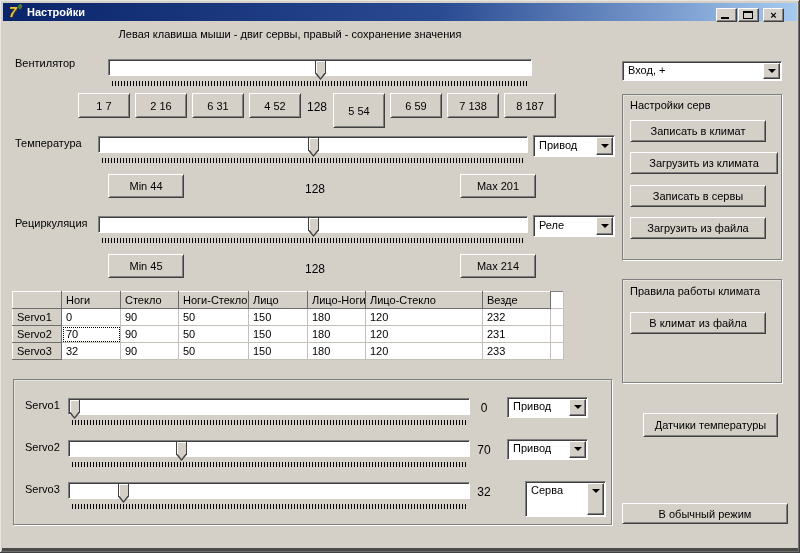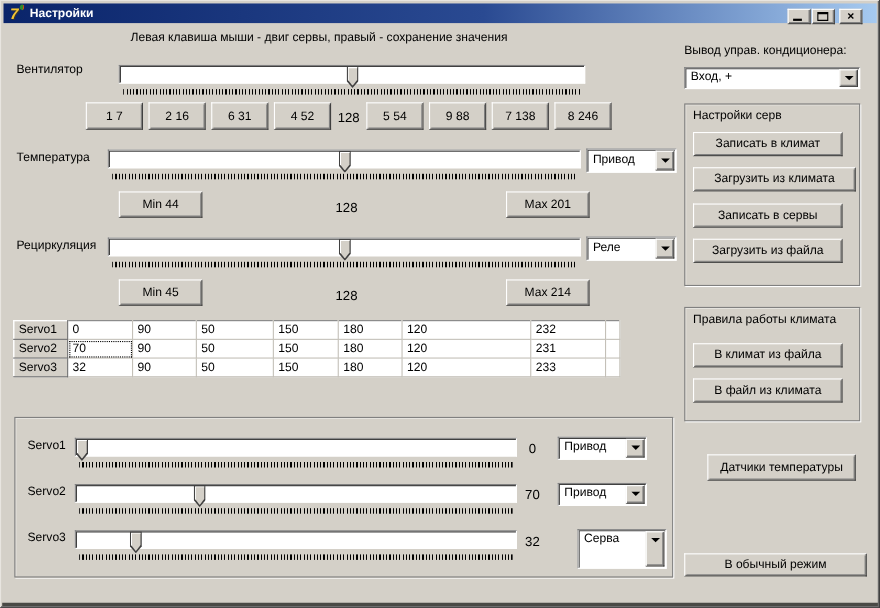--- a/index.html
+++ b/index.html
@@ -101,31 +101,31 @@
   <div class="b3d" style="left:135px;top:93px;width:52px;height:25px">
       <span>2 16</span>
     </div>
   <div class="b3d" style="left:192px;top:93px;width:52px;height:25px">
       <span>6 31</span>
     </div>
   <div class="b3d" style="left:249px;top:93px;width:52px;height:25px">
       <span>4 52</span>
     </div>
   <div class="lbl" style="left:301px;top:100px;width:32px;text-align:center;font-size:12px">128</div>
-  <div class="b3d" style="left:333px;top:93px;width:52px;height:25px">
+  <div class="b3d" style="left:333px;top:93px;width:52px;height:35px">
       <span>5 54</span>
     </div>
   <div class="b3d" style="left:390px;top:93px;width:52px;height:25px">
-      <span>9 88</span>
+      <span>6 59</span>
     </div>
   <div class="b3d" style="left:447px;top:93px;width:52px;height:25px">
       <span>7 138</span>
     </div>
   <div class="b3d" style="left:504px;top:93px;width:52px;height:25px">
-      <span>8 246</span>
+      <span>8 187</span>
     </div>
 
   <div class="lbl" style="left:15px;top:137px">Температура</div>
   <div class="track" style="left:98px;top:136px;width:430px;height:17px"></div>
   <div class="thumb" style="left:308px;top:137px"></div>
   <div class="ticks" style="left:102px;top:158px;width:423px"></div>
   <div class="combo" style="left:533px;top:135px;width:82px">
     <span class="combo-text">Привод</span>
     <span class="combo-btn">
         <span class="arrow-down"></span>
@@ -163,20 +163,31 @@
         <col style="width:59px">
         <col style="width:58px">
         <col style="width:70px">
       <col style="width:59px">
         <col style="width:58px">
         <col style="width:117px">
         <col style="width:68px">
         <col style="width:13px">
     </colgroup>
     <tbody>
+        <tr>
+      <td class="fixed"></td>
+      <td class="fixed">Ноги</td>
+      <td class="fixed">Стекло</td>
+      <td class="fixed">Ноги-Стекло</td>
+      <td class="fixed">Лицо</td>
+      <td class="fixed">Лицо-Ноги</td>
+      <td class="fixed">Лицо-Стекло</td>
+      <td class="fixed">Везде</td>
+      <td class="cell"></td>
+    </tr>
     <tr>
       <td class="fixed">Servo1</td>
       <td class="cell">0</td>
       <td class="cell">90</td>
       <td class="cell">50</td>
       <td class="cell">150</td>
       <td class="cell">180</td>
       <td class="cell">120</td>
       <td class="cell">232</td>
       <td class="cell"></td>
@@ -237,21 +248,20 @@
   <div class="thumb" style="left:118px;top:483px"></div>
   <div class="ticks" style="left:72px;top:504px;width:394px"></div>
   <div class="lbl" style="left:470px;top:485px;width:28px;text-align:center;font-size:12px">32</div>
   <div class="combo" style="left:525px;top:481px;width:81px;height:36px">
     <span class="combo-text" style="top:2px">Серва</span>
     <span class="combo-btn">
         <span class="arrow-down" style="top:5px"></span>
       </span>
   </div>
 
-  <div class="lbl" style="left:622px;top:40px">Вывод управ. кондиционера:</div>
   <div class="combo" style="left:622px;top:61px;width:160px;height:20px">
     <span class="combo-text" style="top:2px">Вход, +</span>
     <span class="combo-btn">
         <span class="arrow-down" style="top:5px"></span>
       </span>
   </div>
 
   <div class="etched" style="left:622px;top:94px;width:160px;height:166px"></div>
   <div class="lbl" style="left:630px;top:99px">Настройки серв</div>
   <div class="b3d" style="left:630px;top:120px;width:136px;height:22px">
@@ -265,23 +275,20 @@
     </div>
   <div class="b3d" style="left:630px;top:217px;width:136px;height:22px">
       <span>Загрузить из файла</span>
     </div>
 
   <div class="etched" style="left:622px;top:279px;width:160px;height:104px"></div>
   <div class="lbl" style="left:630px;top:285px">Правила работы климата</div>
   <div class="b3d" style="left:630px;top:312px;width:136px;height:22px">
       <span>В климат из файла</span>
     </div>
-  <div class="b3d" style="left:630px;top:344px;width:136px;height:22px">
-      <span>В файл из климата</span>
-    </div>
 
   <div class="b3d" style="left:643px;top:413px;width:135px;height:24px">
       <span>Датчики температуры</span>
     </div>
   <div class="b3d" style="left:622px;top:503px;width:166px;height:21px">
       <span>В обычный режим</span>
     </div>
 </div>
 
 </body></html>

